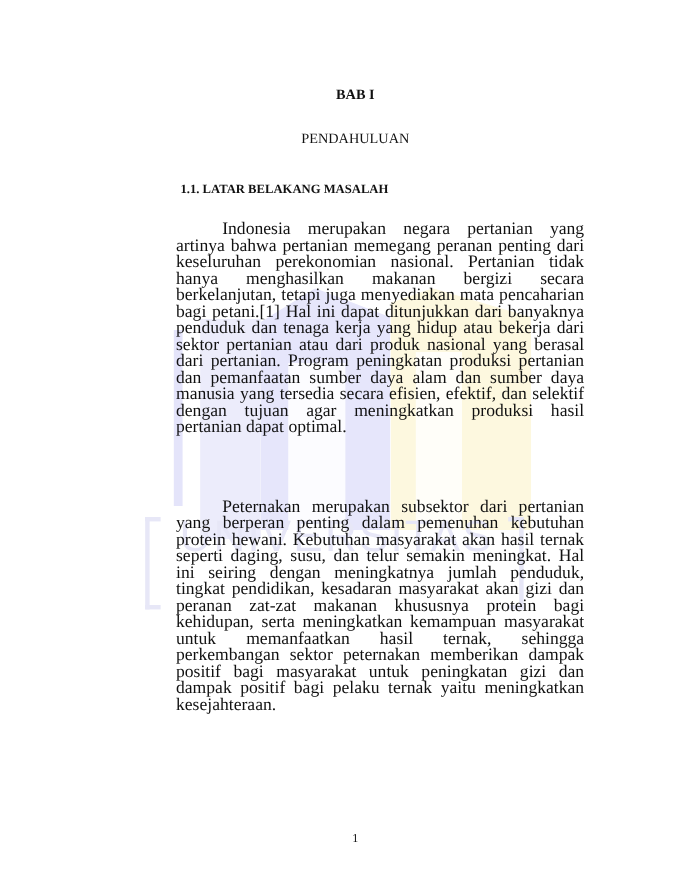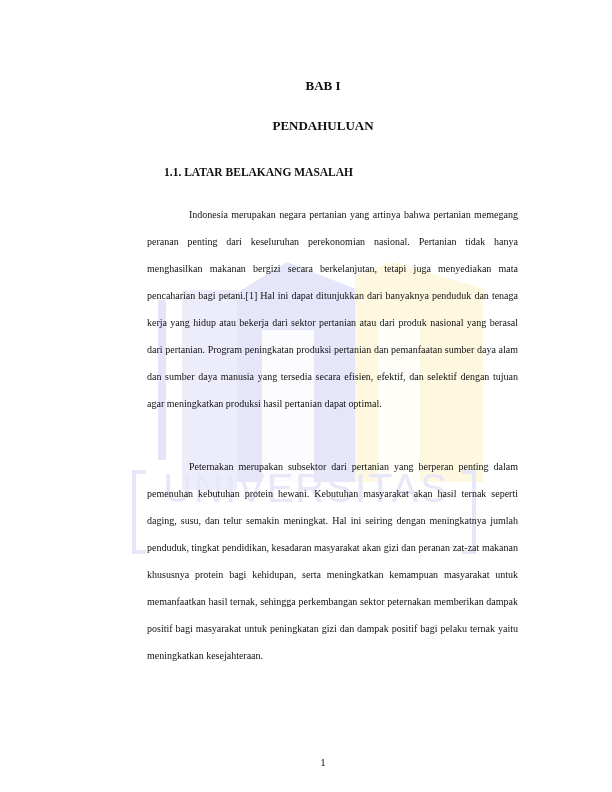--- a/index.html
+++ b/index.html
@@ -95,40 +95,40 @@
       font-size: 13px;
       margin: 0;
       padding-left: 34px;
       box-sizing: border-box;
     }
     .chapter-subtitle {
       position: absolute;
       left: 0; width: 612px;
       top: 118px;
       text-align: center;
-      font-weight: bold;
+      font-weight: normal;
       font-size: 13px;
       margin: 0;
       padding-left: 34px;
       box-sizing: border-box;
     }
     .section-heading {
       position: absolute;
       left: 160px;
       top: 162px;
       font-weight: bold;
       font-size: 11.5px;
       margin: 4px;
     }
     .paragraph {
       position: absolute;
-      left: 147px;
+      left: 160px;
       width: 371px;
-      font-size: 10px;
-      line-height: 27px;
+      font-size: 16px;
+      line-height: 15px;
       text-align: justify;
       text-indent: 42px;
       margin: 0;
     }
     .para-1 { top: 201px; }
     .para-2 { top: 453px; }
     .page-number {
       position: absolute;
       left: 0; width: 612px;
       top: 756px;

